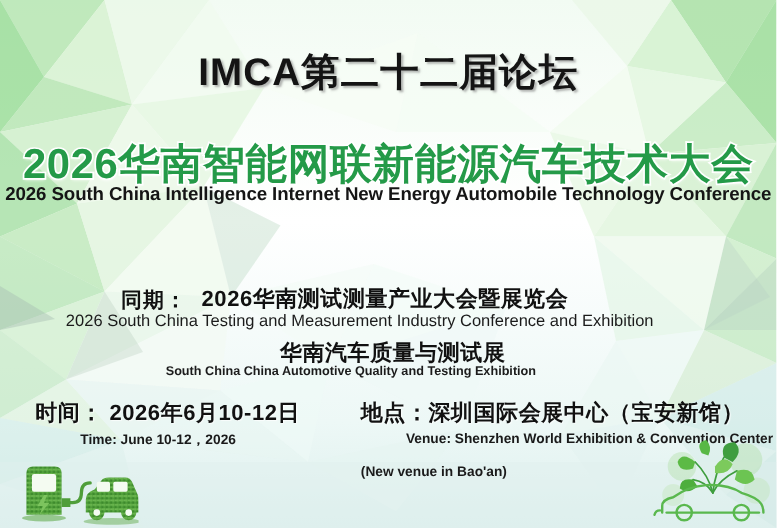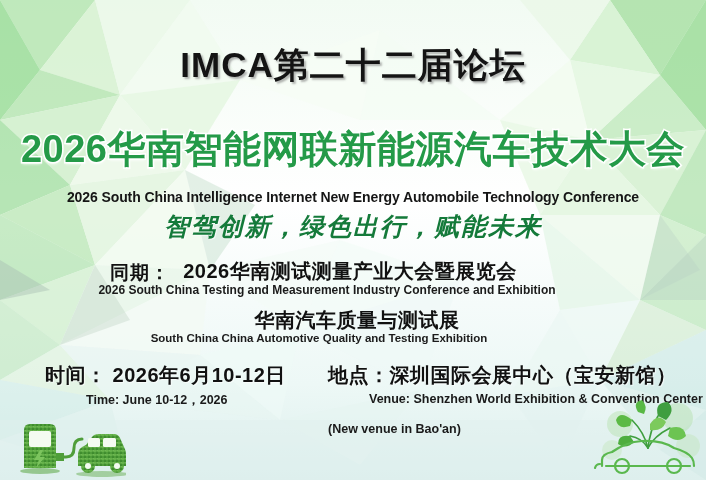--- a/index.html
+++ b/index.html
@@ -29,53 +29,52 @@
     text-shadow:1px 1px 1px rgba(140,140,140,.45);
   }
   .main-cn{
     top:124px;font-size:38px;font-weight:bold;color:#249a48;
     letter-spacing:.5px;
     -webkit-text-stroke:3px #ffffff;
     paint-order:stroke fill;
     text-shadow:0 2px 3px rgba(255,255,255,.9);
   }
   .main-en{
-    top:167px;font-size:14px;font-weight:bold;color:#151515;
+    top:167px;font-size:17px;font-weight:bold;color:#151515;
     letter-spacing:-.1px;
-    margin-top:22px;
   }
   .slogan{
     top:210px;font-size:25px;font-weight:bold;font-style:italic;
     color:#147a3a;letter-spacing:2px;
     text-shadow:1px 1px 1px rgba(255,255,255,.8);
   }
   
   .concurrent{position:absolute;left:0;width:706px;top:258px;}
   .conc-label{
     position:absolute;left:110px;top:2px;
     font-size:19px;font-weight:bold;color:#111;letter-spacing:1px;
   }
   .conc-a-cn{
     position:absolute;left:0;width:700px;top:0;text-align:center;
     font-size:20px;font-weight:bold;color:#111;letter-spacing:.5px;
   }
   .conc-a-en{
     position:absolute;left:0;width:654px;top:25px;text-align:center;
-    font-size:12px;font-weight:bold;color:#1b1b1b;
+    font-size:15px;font-weight:normal;color:#1b1b1b;
   }
   .conc-b-cn{
     position:absolute;left:4px;width:706px;top:49px;text-align:center;
     font-size:20px;font-weight:bold;color:#111;letter-spacing:.5px;
   }
   .conc-b-en{
     position:absolute;left:0;width:638px;top:74px;text-align:center;
     font-size:11.5px;font-weight:bold;color:#1b1b1b;
   }
   
-  .info-time{position:absolute;left:45px;top:362px;}
+  .info-time{position:absolute;left:32px;top:362px;}
   .info-venue{position:absolute;left:328px;top:362px;}
   .info-cn{
     font-size:20px;font-weight:bold;color:#111;letter-spacing:.5px;
     white-space:nowrap;
     text-shadow:1px 1px 1px rgba(255,255,255,.7);
   }
   .info-en{
     font-size:12.5px;font-weight:bold;color:#1a1a1a;margin-top:3px;
     white-space:nowrap;
     margin-left:41px;
@@ -167,21 +166,20 @@
       <polygon points="510,395 600,380 560,465" fill="#e2f2ef" opacity=".5"></polygon>
     </g>
     <rect x="0" y="420" width="706" height="60" fill="#dff0ee" opacity=".45"></rect>
   </svg>
 
   <div class="layer forum-cn">IMCA第二十二届论坛</div>
 
   <div class="layer main-cn">2026华南智能网联新能源汽车技术大会</div>
   <div class="layer main-en">2026 South China Intelligence Internet New Energy Automobile Technology Conference</div>
 
-  <div class="layer slogan">智驾创新，绿色出行，赋能未来</div>
 
   <div class="concurrent">
     <div class="conc-label">同期：</div>
     <div class="conc-a-cn">2026华南测试测量产业大会暨展览会</div>
     <div class="conc-a-en">2026 South China Testing and Measurement Industry Conference and Exhibition</div>
     <div class="conc-b-cn">华南汽车质量与测试展</div>
     <div class="conc-b-en">South China China Automotive Quality and Testing Exhibition</div>
   </div>
 
   <div class="info-time">

